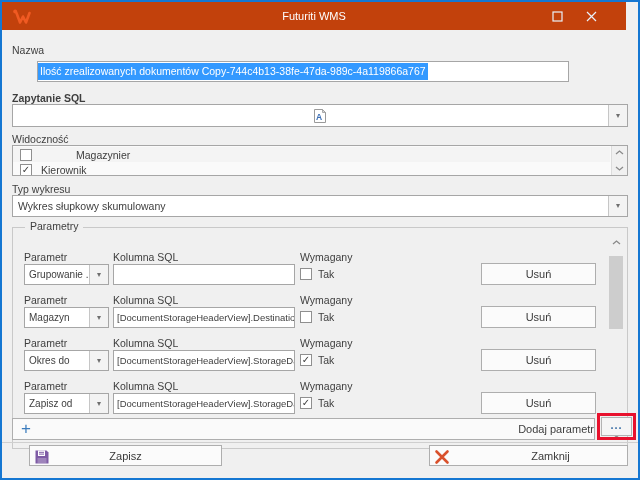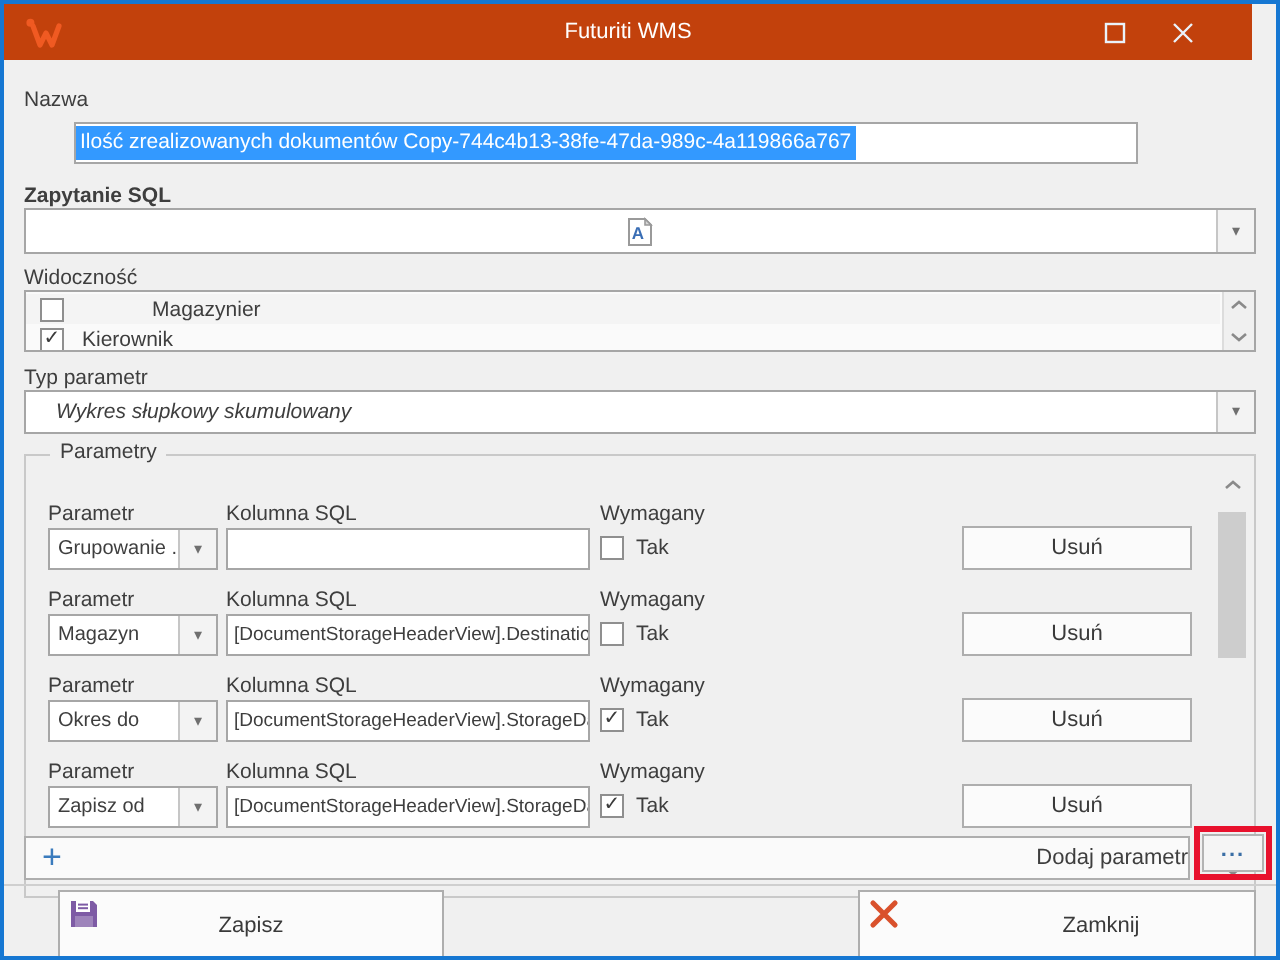--- a/index.html
+++ b/index.html
@@ -49,21 +49,21 @@
   .vthumb { position:absolute; left:1px; right:1px; top:20px; height:73px; background:#cdcdcd; }
   
   .addbtn { position:absolute; left:10px; top:416px; width:583px; height:22px; background:#fafafa;
     border:1px solid #aeaeae; }
   .addbtn .plus { position:absolute; left:8px; top:0; line-height:20px; font-size:17px; color:#3a7bbd; }
   .addbtn .cap { position:absolute; inset:0; text-align:right; line-height:20px; font-size:11px; }
   .annotation { position:absolute; left:595px; top:411px; width:39px; height:27px; border:3px solid #e8112d; }
   .morebtn { position:absolute; inset:1px; background:#f5f5f5; border:1px solid #b3b3b3;
     color:#3a6ea5; font-weight:bold; text-align:center; line-height:15px; letter-spacing:1px; font-size:11px; }
   .divider { position:absolute; left:0; right:0; top:440px; height:1px; background:#cfcfcf; }
-  .fbtn { top:443px; height:35px; }
+  .fbtn { top:443px; height:21px; }
   .fbtn .ic { position:absolute; left:4px; top:3px; width:16px; height:16px; }
 </style>
 </head>
 <body>
 
 <div class="window">
 
   <div class="titlebar">
     <svg class="logo" viewBox="0 0 22 16">
       <circle cx="3.2" cy="3.4" r="2" fill="#f05a22"></circle>
@@ -118,22 +118,22 @@
           </svg>
       </div>
       <div class="sc-btn" style="bottom:0;">
         <svg width="9" height="5" viewBox="0 0 9 5">
             <polyline points="1,1 4.5,4 8,1" stroke="#8a8a8a" stroke-width="1.3" fill="none"></polyline>
           </svg>
       </div>
     </div>
   </div>
 
-  <div class="lbl" style="left:10px; top:181px;">Typ parametr</div>
-  <div class="field" style="left:10px; top:193px; width:616px; height:22px; line-height:20px; padding-left:15px;font-style:italic;">
+  <div class="lbl" style="left:10px; top:181px;">Typ wykresu</div>
+  <div class="field" style="left:10px; top:193px; width:616px; height:22px; line-height:20px; padding-left:5px;">
     <span>Wykres słupkowy skumulowany</span>
     <div class="combo-arrow">
       <span>▾</span>
     </div>
   </div>
 
   <div class="groupbox" style="left:10px; top:225px; width:616px; height:222px;">
     <span class="legend">Parametry</span>
 
     <div class="prow" style="top:23px;">

